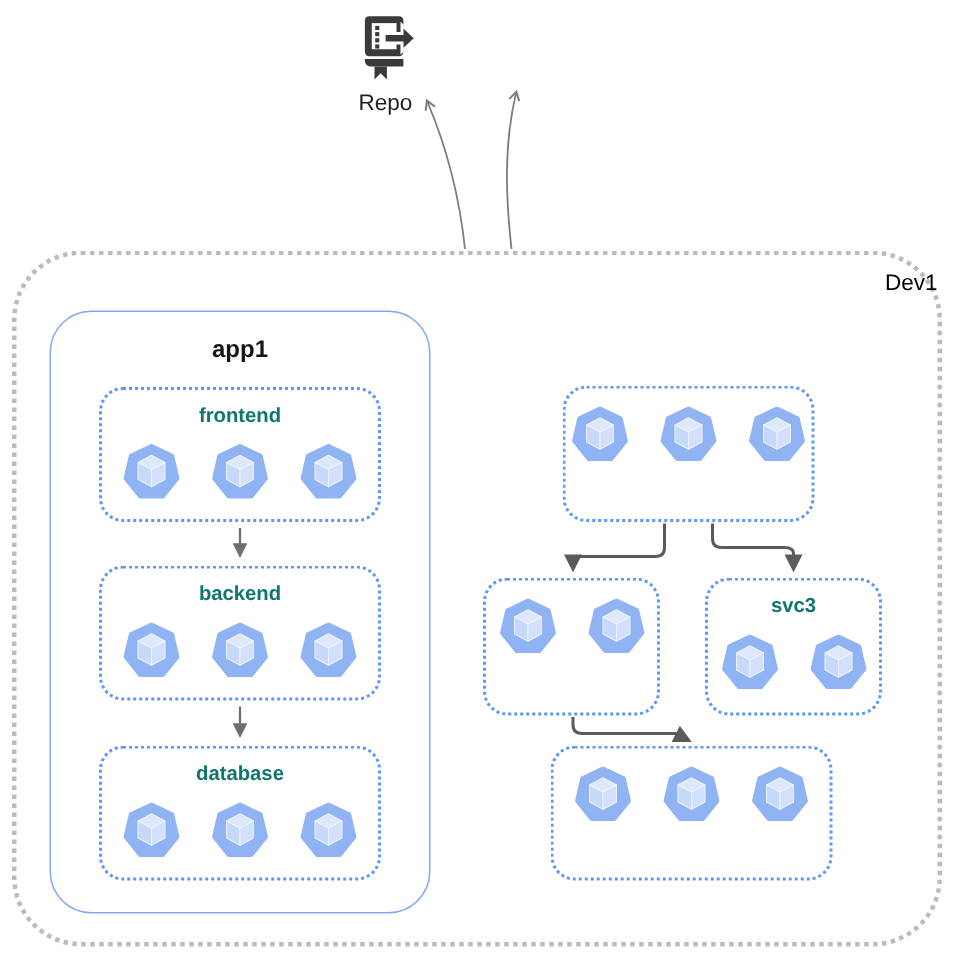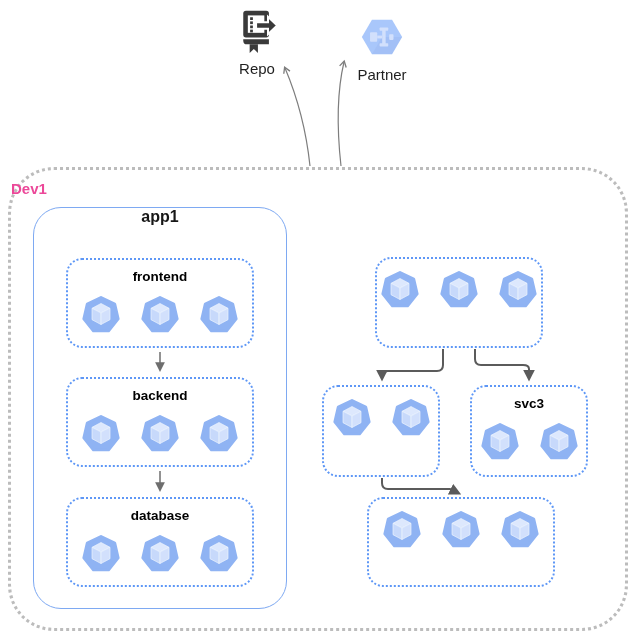--- a/index.html
+++ b/index.html
@@ -15,43 +15,43 @@
   .ext-icon { display: block; margin: 0 auto; }
   .ext-label { font-size: 15px; color: #1f1f1f; margin-top: 6px; white-space: nowrap; }
 
   
   .env {
     position: absolute; left: 8px; top: 167px; width: 620px; height: 464px;
     border: 3px dotted #bcbcbc; border-radius: 46px;
   }
   .env-label {
     position: absolute; left: 0; top: 10px; width: 100%;
-    text-align: left; font-weight: bold; font-size: 15px; color: #ec4899;
+    text-align: right; font-weight: normal; font-size: 15px; color: #000000;
   }
 
   
   .app {
     position: absolute; top: 207px; height: 402px;
     background: #fff; border: 1.6px solid #7ea9f2; border-radius: 28px;
   }
   .app-app1 { left: 33px;  width: 254px; }
   .app-app2 { left: 313px; width: 291px; }
   .app-label {
     text-align: center; font-weight: bold; font-size: 16px;
-    color: #161616; margin-top: 0;
+    color: #161616; margin-top: 17px;
   }
 
   
   .svc {
     position: absolute; border: 2px dotted #5e97f6; border-radius: 16px;
     background: transparent;
   }
   .svc-label {
     text-align: center; font-weight: bold; font-size: 13.5px;
-    color: #000000; padding-top: 9px;
+    color: #0f766e; padding-top: 9px;
   }
   .pods { display: flex; justify-content: center; align-items: center; gap: 21px; margin-top: 12px; }
 
   
   .overlay { position: absolute; left: 0; top: 0; pointer-events: none; }
   .conn-thin { stroke: #7d7d7d; stroke-width: 1.2; fill: none; }
   .conn-mid  { stroke: #6e6e6e; stroke-width: 1.5; fill: none; }
   .conn-dark { stroke: #5b5b5b; stroke-width: 2;   fill: none; }
 </style>
 </head>
@@ -67,35 +67,20 @@
       <rect x="16.5" y="14.5" width="3" height="3" fill="#3a3a3a"></rect>
       <rect x="16.5" y="19" width="3" height="3" fill="#3a3a3a"></rect>
       <rect x="16.5" y="23.5" width="3" height="3" fill="#3a3a3a"></rect>
       <path d="M23,15.5 h13 v-6 l10,9.5 -10,9.5 v-6 h-13 z" fill="#3a3a3a" stroke="#ffffff" stroke-width="2.2"></path>
       <path d="M9,34 v1.5 a4,4 0 0 0 4,4 h24 v-5.5 z" fill="#3a3a3a"></path>
       <polygon points="16,39.5 25,39.5 25,49 20.5,44.5 16,49" fill="#3a3a3a"></polygon>
     </svg>
     <div class="ext-label">Repo</div>
   </div>
 
-  <div class="ext-group" style="left:352px; top:14px; width:60px;">
-    <svg class="ext-icon" width="46" height="46" viewBox="0 0 48 48">
-      <polygon points="3,24 13.5,6 34.5,6 45,24 34.5,42 13.5,42" fill="#a9c7fb"></polygon>
-      <path d="M24,24 L45,24 L34.5,42 L13.5,42 Z" fill="rgba(50,80,150,0.05)"></path>
-      <g fill="#d2e0fc">
-        <rect x="11.5" y="19" width="7.5" height="10" rx="1"></rect>
-        <rect x="19" y="22.5" width="5" height="3"></rect>
-        <rect x="21.5" y="14" width="9" height="3.5" rx="0.8"></rect>
-        <rect x="24.2" y="16" width="3.6" height="16"></rect>
-        <rect x="21.5" y="30.5" width="9" height="3.5" rx="0.8"></rect>
-        <rect x="31.5" y="21" width="4.5" height="6" rx="0.8"></rect>
-      </g>
-    </svg>
-    <div class="ext-label">Partner</div>
-  </div>
 
   <div class="env">
     <div class="env-label">Dev1</div>
   </div>
 
   <div class="app app-app1">
     <div class="app-label">app1</div>
   </div>
 
 

